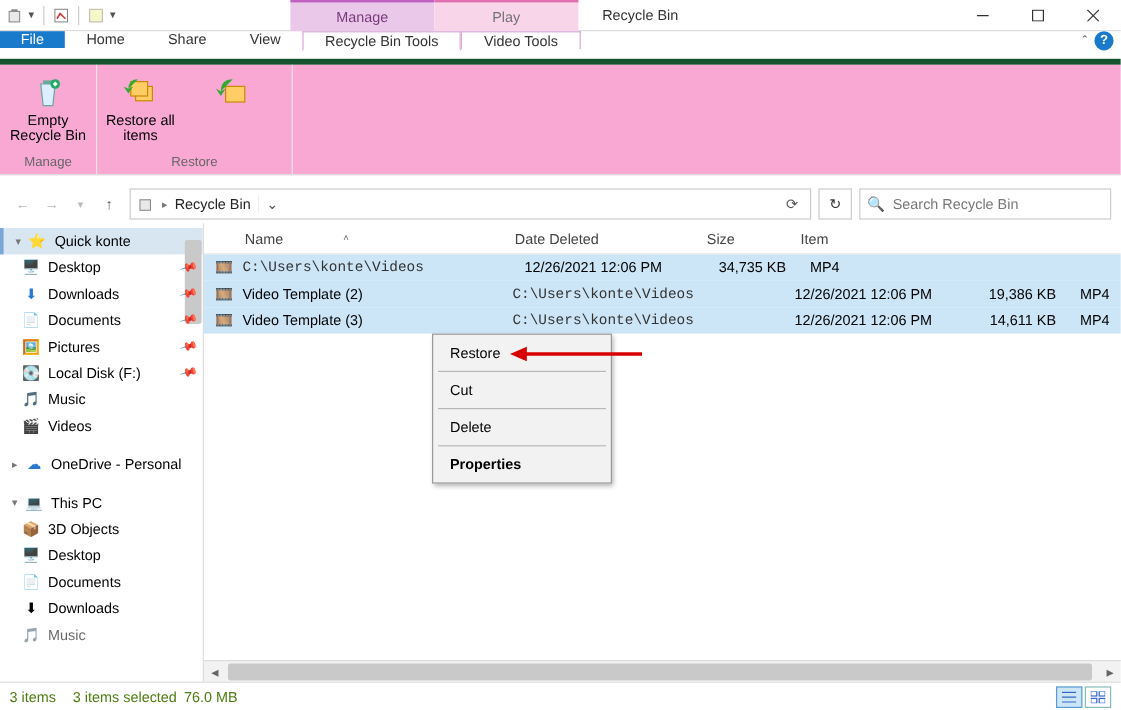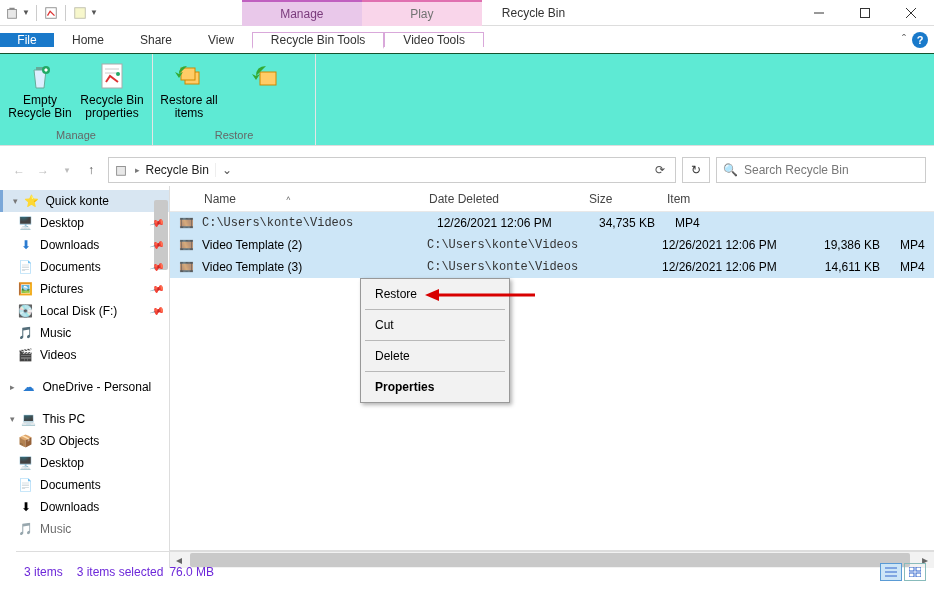--- a/index.html
+++ b/index.html
@@ -13,30 +13,30 @@
 .qat-drop { font-size:8px; color:#555; margin-left:-2px; }
 .context-tabs { display:flex; height:26px; margin-left:140px; }
 .ctx-tab { width:120px; text-align:center; line-height:24px; }
 .ctx-manage { background:#e9c8ea; color:#7a3b7c; border-top:2px solid #c060c0; }
 .ctx-play { background:#f9d5ea; color:#737373; border-top:2px solid #e070b0; }
 .title-text { margin-left:20px; color:#333; }
 .win-controls { margin-left:auto; display:flex; }
 .win-btn { width:46px; height:26px; display:flex; align-items:center; justify-content:center; color:#333; }
 
 
-.tabstrip { height:28px; display:flex; align-items:center; border-bottom:1px solid #14532d; }
+.tabstrip { height:28px; display:flex; align-items:flex-start; border-bottom:5px solid #14532d; }
 .file-tab { background:#1979ca; color:#fff; width:54px; display:flex; align-items:center; justify-content:center; }
 .tab { padding:0 18px; display:flex; align-items:center; color:#333; }
 .tab.tool { border:1px solid #d9a8da; border-bottom:none; background:#fff; }
 .tab.tool.active { border-bottom:2px solid #fff; margin-bottom:-1px; }
 .ribbon-collapse { margin-left:auto; display:flex; align-items:center; padding:0 6px; gap:6px; color:#666;}
 .help-icon { width:16px; height:16px; border-radius:50%; background:#1979ca; color:#fff; display:flex; align-items:center; justify-content:center; font-size:11px; font-weight:bold;}
 
 
-.ribbon { height:92px; background:#5eead4; border-bottom:1px solid #ddd; display:flex; }
+.ribbon { height:92px; background:#f9a8d4; border-bottom:1px solid #ddd; display:flex; }
 .ribbon-group { display:flex; flex-direction:column; align-items:center; padding:2px 6px 0; border-right:1px solid #e5e5e5; }
 .ribbon-row { display:flex; gap:4px; flex:1; }
 .ribbon-btn { display:flex; flex-direction:column; align-items:center; justify-content:flex-start; width:68px; text-align:center; padding-top:4px; gap:2px; line-height:1.1; }
 .ribbon-btn .ico { width:32px; height:32px; display:flex; align-items:center; justify-content:center; }
 .ribbon-group-label { color:#666; font-size:11px; padding:2px 0 4px; }
 
 
 .navbar { height:32px; margin:8px 8px 4px; display:flex; align-items:center; gap:6px; }
 .nav-arrows { display:flex; align-items:center; gap:2px; color:#bbb; }
 .nav-arrows span { width:22px; height:22px; display:flex; align-items:center; justify-content:center; border-radius:2px; }
@@ -86,21 +86,21 @@
 
 .ctxmenu { position:absolute; left:360px; top:278px; width:150px; background:#f2f2f2; border:1px solid #999; box-shadow:2px 2px 4px rgba(0,0,0,0.3); padding:2px 0;}
 .ctxmenu .mi { padding:6px 14px; }
 .ctxmenu .mi.bold { font-weight:bold; }
 .ctxmenu .sep { height:1px; background:#b8b8b8; margin:2px 4px; }
 
 
 .anno-arrow { position:absolute; left:425px; top:288px; pointer-events:none; }
 
 
-.statusbar { position:absolute; bottom:0; left:16px; right:0; height:41px; border-top:1px solid #ddd; display:flex; align-items:center; padding:0 8px; gap:14px; color:#6d28d9;}
+.statusbar { position:absolute; bottom:0; left:0; right:0; height:24px; border-top:1px solid #ddd; display:flex; align-items:center; padding:0 8px; gap:14px; color:#4d7c0f;}
 .statusbar .view-toggles { margin-left:auto; display:flex; gap:2px; }
 .vt { width:22px; height:18px; border:1px solid #8bb; display:flex; align-items:center; justify-content:center; }
 .vt.active { background:#cde6f7; border-color:#5a9bd5;}
 
 .sort-ind { font-size:8px; color:#666; }
 </style>
 </head>
 <body>
 
 <div class="titlebar">
@@ -172,32 +172,20 @@
         <span class="ico">
             <svg width="32" height="32" viewBox="0 0 32 32">
               <path d="M10 10 L22 10 L20 28 L12 28 Z" fill="#dceeff" stroke="#6a9"></path>
               <rect x="12" y="7" width="8" height="3" fill="#6a9"></rect>
               <circle cx="22" cy="10" r="4" fill="#2a6"></circle>
               <path d="M20 10 L22 8 L24 10 L22 12 Z" fill="#fff"></path>
             </svg>
           </span>
         <span>Empty Recycle Bin</span>
       </div>
-      <div class="ribbon-btn">
-        <span class="ico">
-            <svg width="32" height="32" viewBox="0 0 32 32">
-              <rect x="6" y="4" width="20" height="24" fill="#fff" stroke="#aaa"></rect>
-              <line x1="9" y1="9" x2="23" y2="9" stroke="#ccc"></line>
-              <line x1="9" y1="13" x2="23" y2="13" stroke="#ccc"></line>
-              <path d="M10 22 L14 16 L22 22" fill="none" stroke="#d33" stroke-width="2"></path>
-              <circle cx="22" cy="14" r="2" fill="#2a6"></circle>
-            </svg>
-          </span>
-        <span>Recycle Bin properties</span>
-      </div>
     </div>
     <div class="ribbon-group-label">Manage</div>
   </div>
   <div class="ribbon-group">
     <div class="ribbon-row">
       <div class="ribbon-btn" style="width:60px">
         <span class="ico">
             <svg width="32" height="32" viewBox="0 0 32 32">
               <rect x="12" y="12" width="14" height="12" fill="#fc6" stroke="#c80"></rect>
               <rect x="8" y="8" width="14" height="12" fill="#fc6" stroke="#c80"></rect>

